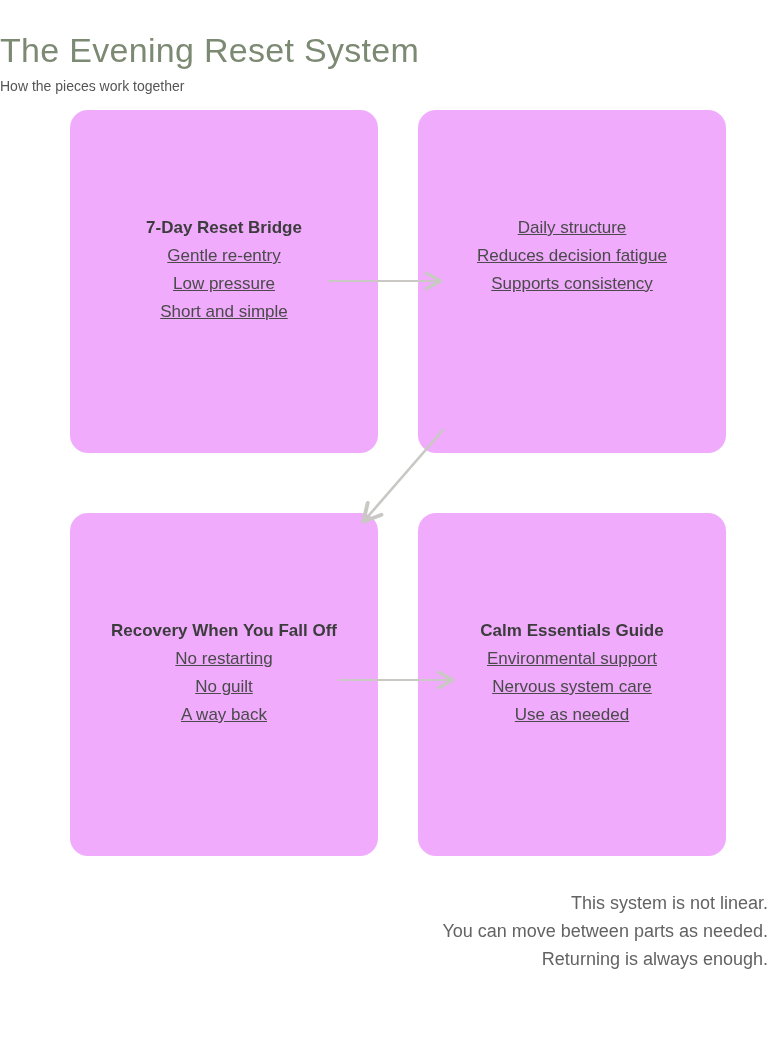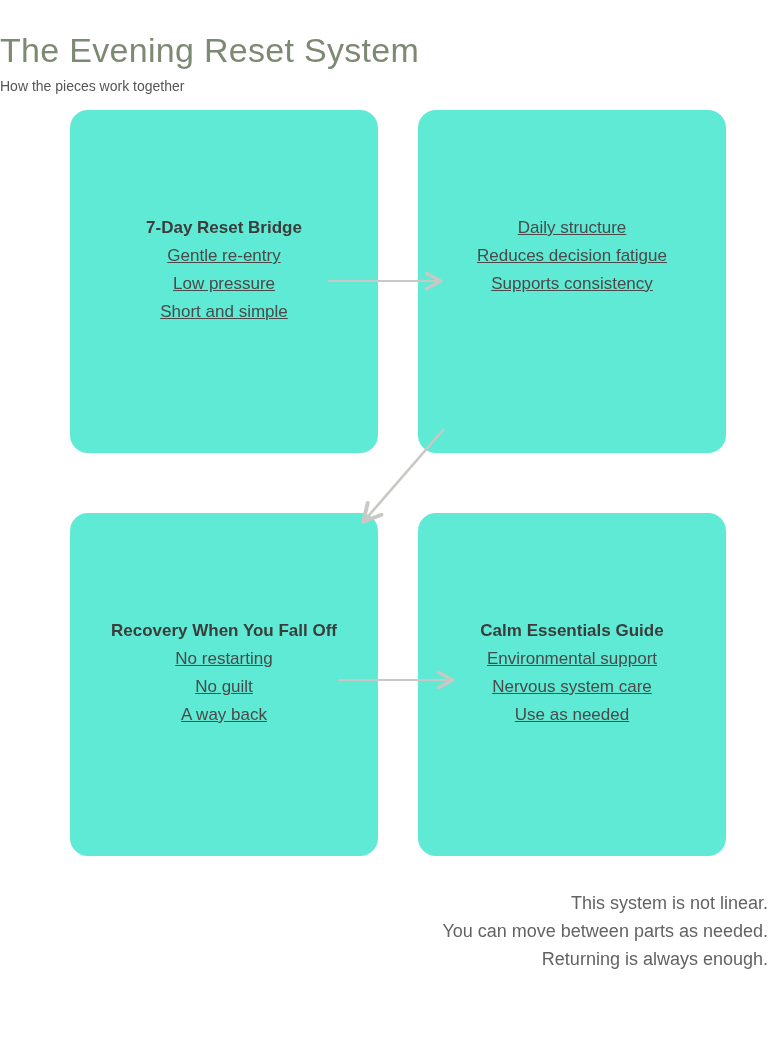--- a/index.html
+++ b/index.html
@@ -50,21 +50,21 @@
     left: 70px;
     top: 110px;
     width: 656px;
     height: 746px;
   }
 
   .card {
     position: absolute;
     width: 308px;
     height: 343px;
-    background: #5eead4;
+    background: #f0abfc;
     border-radius: 18px;
   }
 
   .card.c0 { left: 0px;   top: 0px;   }
   .card.c1 { left: 348px; top: 0px;   }
   .card.c2 { left: 0px;   top: 403px; }
   .card.c3 { left: 348px; top: 403px; }
 
   .card-text {
     position: absolute;

